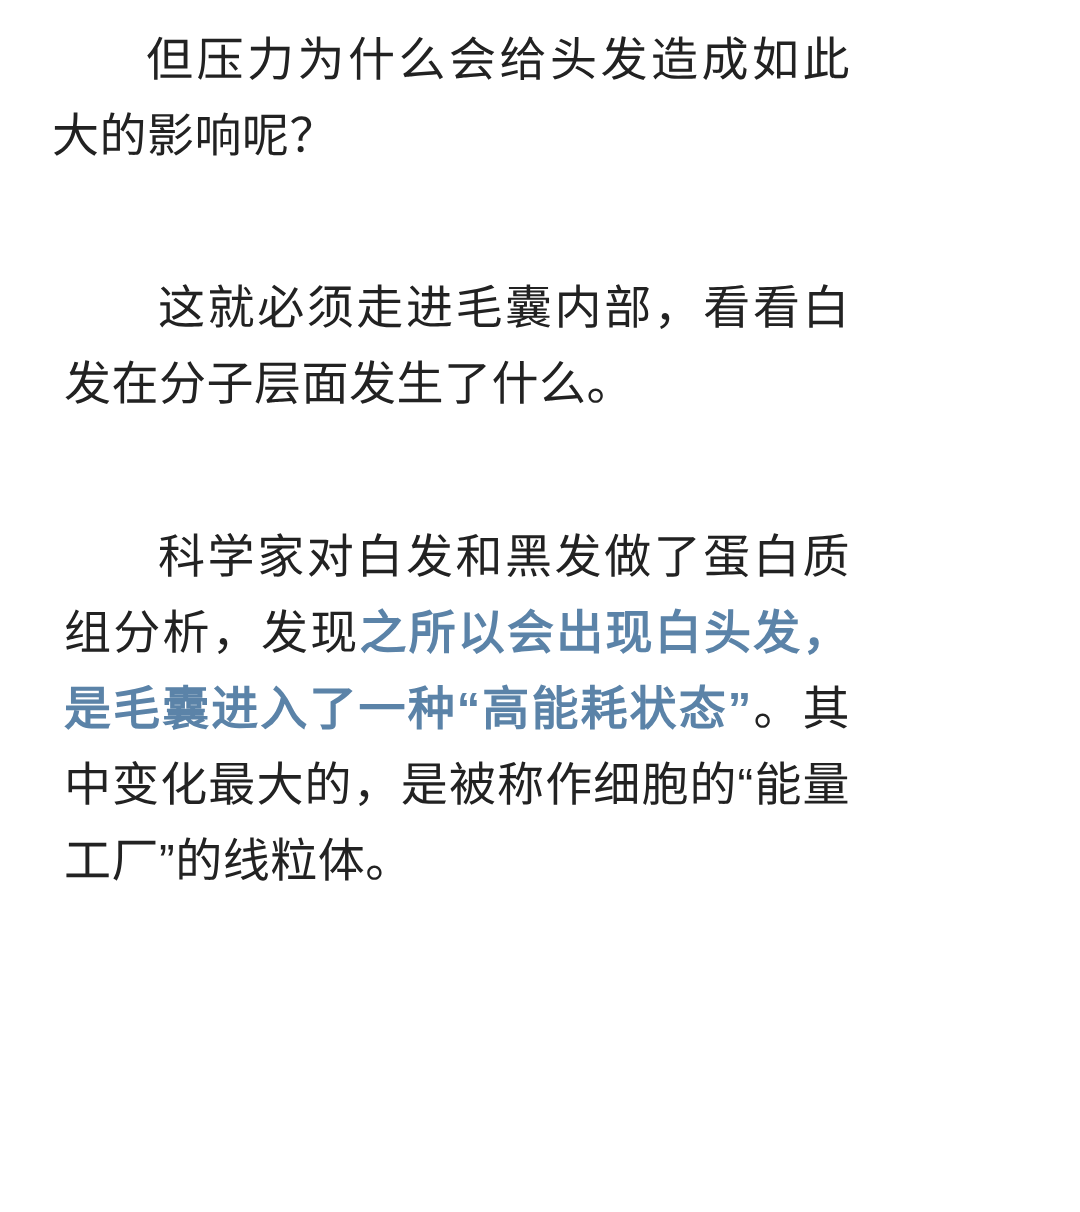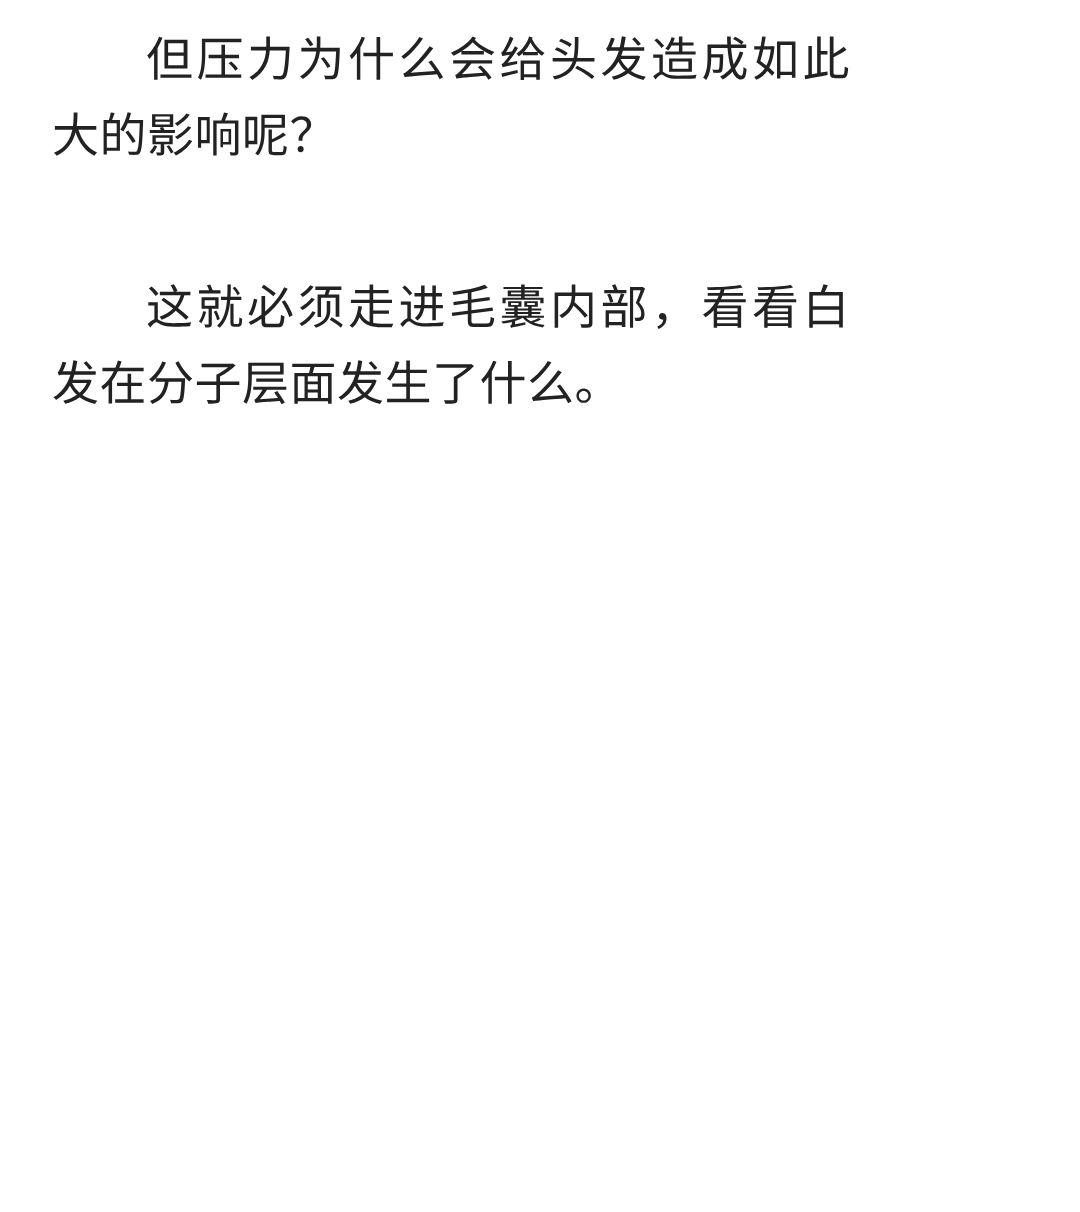--- a/index.html
+++ b/index.html
@@ -24,20 +24,21 @@
     line-height: 1.62;
     letter-spacing: 0.5px;
     text-align: justify;
     text-indent: 2em;
     margin: 0;
     color: #222222;
     font-weight: 400;
   }
   .para + .para {
     margin-top: 96px;
+    margin-left: 12px;
   }
   .para-3 {
     margin-top: 100px;
   }
   .hl {
     color: #5b83a8;
     font-weight: 700;
   }
   .plain {
     color: #222222;
@@ -46,14 +47,15 @@
 </style>
 </head>
 <body style="background: rgb(255, 255, 255);">
 
 <div class="article">
 
   <p class="para para-1">但压力为什么会给头发造成如此大的影响呢？</p>
 
   <p class="para para-2">这就必须走进毛囊内部，看看白发在分子层面发生了什么。</p>
 
+  <p class="para para-3"><span class="plain">科学家对白发和黑发做了蛋白质组分析，发现</span><span class="hl">之所以会出现白头发，是毛囊进入了一种“高能耗状态”</span><span class="plain">。其中变化最大的，是被称作细胞的“能量工厂”的线粒体。</span></p>
 
 </div>
 
 </body></html>

